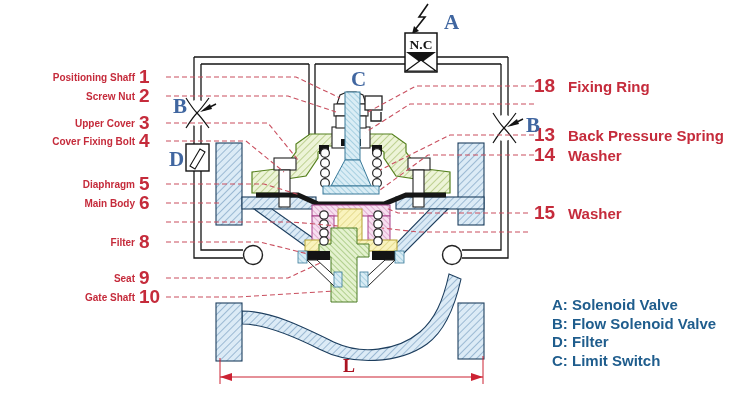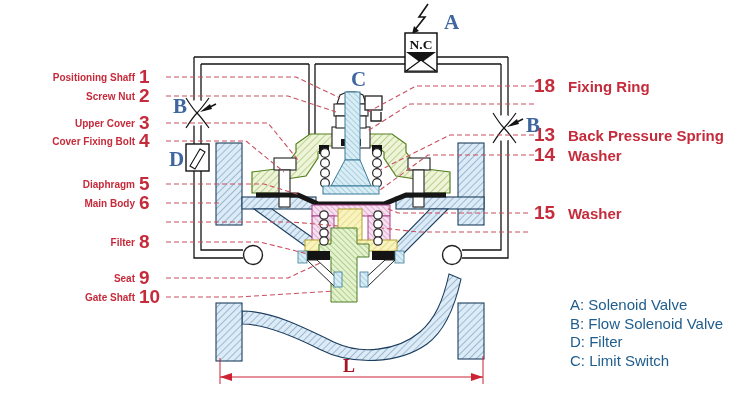--- a/index.html
+++ b/index.html
@@ -7,21 +7,21 @@
          font-family:"Liberation Sans",sans-serif;}
   .stage svg{position:absolute;left:0;top:0;}
   .lrow{position:absolute;left:0;width:166px;height:22px;display:flex;justify-content:flex-end;align-items:center;}
   .lname{font-weight:bold;font-size:10px;color:#c52b3b;white-space:nowrap;}
   .lnum{font-weight:bold;font-size:19px;color:#c52b3b;width:27px;margin-left:4px;text-align:left;}
   .rrow{position:absolute;left:534px;height:22px;display:flex;align-items:center;}
   .rnum{font-weight:bold;font-size:19px;color:#c52b3b;width:34px;text-align:left;}
   .rname{font-weight:bold;font-size:15px;color:#c52b3b;white-space:nowrap;}
   .callout{position:absolute;font-family:"Liberation Serif",serif;font-weight:bold;font-size:21px;color:#4066a0;}
   .legend{position:absolute;left:552px;top:296px;}
-  .legend div{font-weight:normal;font-size:15px;color:#1f5d8d;line-height:18.5px;white-space:nowrap;margin-left:18px;}
+  .legend div{font-weight:bold;font-size:15px;color:#1f5d8d;line-height:18.5px;white-space:nowrap;}
   .svgtext{font-family:"Liberation Serif",serif;font-weight:bold;}
 </style>
 </head>
 <body>
 
 <div class="stage">
 
   <svg width="730" height="400" viewBox="0 0 730 400">
     <defs>
       <pattern id="hB" width="5" height="5" patternUnits="userSpaceOnUse" patternTransform="rotate(45)">

